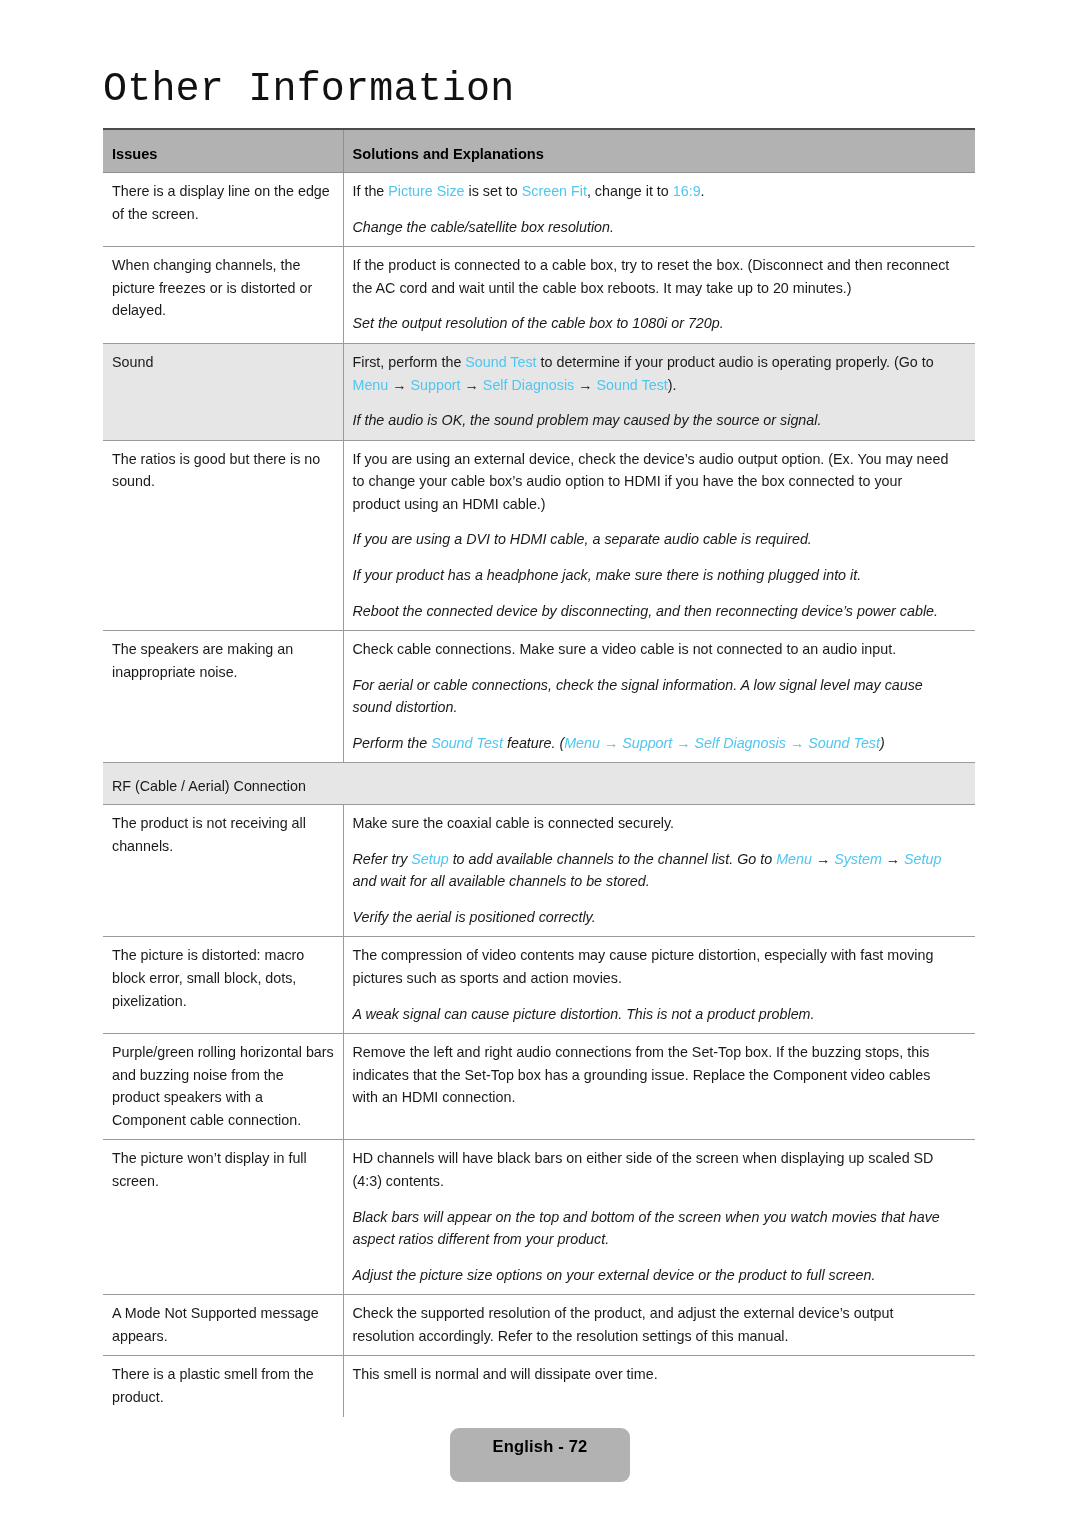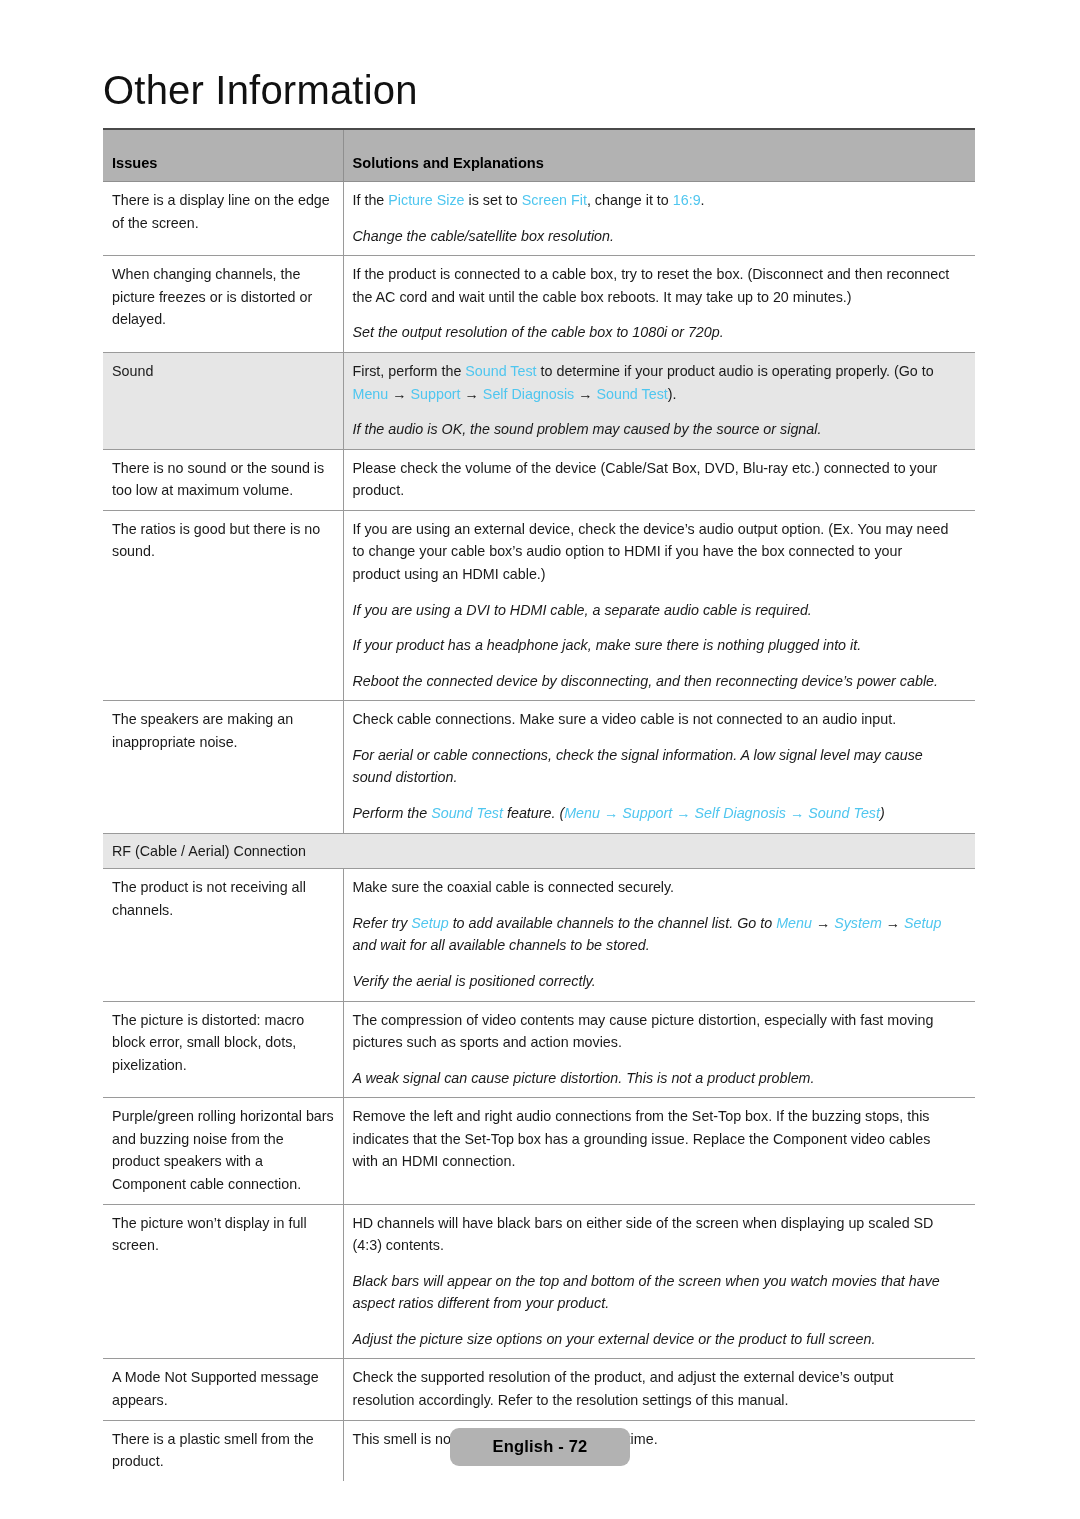--- a/index.html
+++ b/index.html
@@ -11,21 +11,21 @@
     width: 1080px; height: 1519px;
     font-family: "Liberation Sans", sans-serif;
     color: #1a1a1a;
     position: relative;
     overflow: hidden;
   }
   .page { padding: 0 103px; }
 
   
   .page-title {
-    font-family: Liberation Sans, sans-serif;
+    font-family: Liberation Mono, monospace;
     font-weight: 300;
     font-size: 40px;
     letter-spacing: 0.2px;
     color: #111;
     padding-top: 68px;
     padding-bottom: 16px;
     line-height: 1.1;
   }
 
   
@@ -45,42 +45,42 @@
     border: 0;
     text-align: left;
   }
 
   
   tr.hdr th {
     background: #b2b2b2;
     font-weight: bold;
     font-size: 14.6px;
     color: #000;
-    padding-top: 22px;
+    padding-top: 13px;
     padding-bottom: 6px;
     border-top: 2px solid #4a4a4a;
     border-bottom: 1px solid #8f8f8f;
   }
   tr.hdr th.k { border-right: 1px solid #8f8f8f; }
 
   
   tr.row > td { border-top: 1px solid #9a9a9a; }
   tr.row > td.k {
     border-right: 1px solid #9a9a9a;
   }
 
   
   tr.shade > td { background: #e6e6e6; }
 
   
   tr.section td {
     background: #e6e6e6;
     border-top: 1px solid #9a9a9a;
     border-bottom: 1px solid #9a9a9a;
-    padding-top: 6px;
+    padding-top: 12px;
     padding-bottom: 6px;
   }
 
   
   .para { margin: 0 16px 0 0; }
   .para + .para { margin-top: 13px; font-style: italic; }
 
   .blue { color: #4fc6ef; }
 
   
@@ -89,21 +89,21 @@
     left: 0; right: 0;
     top: 1428px;
     display: flex;
     justify-content: center;
   }
   .page-pill {
     background: #b2b2b2;
     color: #000;
     font-weight: bold;
     font-size: 16.5px;
-    padding: 9px 42px 10px 42px;
+    padding: 9px 42px 26px 42px;
     border-radius: 9px;
     letter-spacing: 0.2px;
   }
 </style>
 </head>
 <body>
 
 <div class="page">
 
   <div class="page-title">Other Information</div>
@@ -135,26 +135,20 @@
           </td>
         </tr>
         <tr class="row shade">
           <td class="k">Sound</td>
           <td class="v">
             <div class="para"><span>First, perform the </span><span class="blue">Sound Test</span><span> to determine if your product audio is operating properly. (Go to </span><span class="blue">Menu</span><span> → </span><span class="blue">Support</span><span> → </span><span class="blue">Self Diagnosis</span><span> → </span><span class="blue">Sound Test</span><span>).</span></div>
             <div class="para"><span>If the audio is OK, the sound problem may caused by the source or signal.</span></div>
           </td>
         </tr>
         <tr class="row">
-          <td class="k">There is no sound or the sound is too low at maximum volume.</td>
-          <td class="v">
-            <div class="para"><span>Please check the volume of the device (Cable/Sat Box, DVD, Blu-ray etc.) connected to your product.</span></div>
-          </td>
-        </tr>
-        <tr class="row">
           <td class="k">The ratios is good but there is no sound.</td>
           <td class="v">
             <div class="para"><span>If you are using an external device, check the device’s audio output option. (Ex. You may need to change your cable box’s audio option to HDMI if you have the box connected to your product using an HDMI cable.)</span></div>
             <div class="para"><span>If you are using a DVI to HDMI cable, a separate audio cable is required.</span></div>
             <div class="para"><span>If your product has a headphone jack, make sure there is nothing plugged into it.</span></div>
             <div class="para"><span>Reboot the connected device by disconnecting, and then reconnecting device’s power cable.</span></div>
           </td>
         </tr>
         <tr class="row">
           <td class="k">The speakers are making an inappropriate noise.</td>

